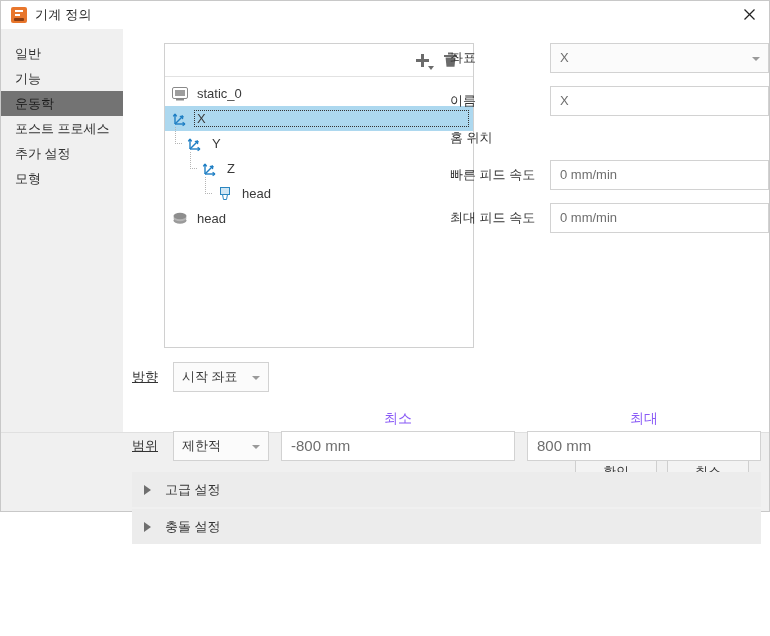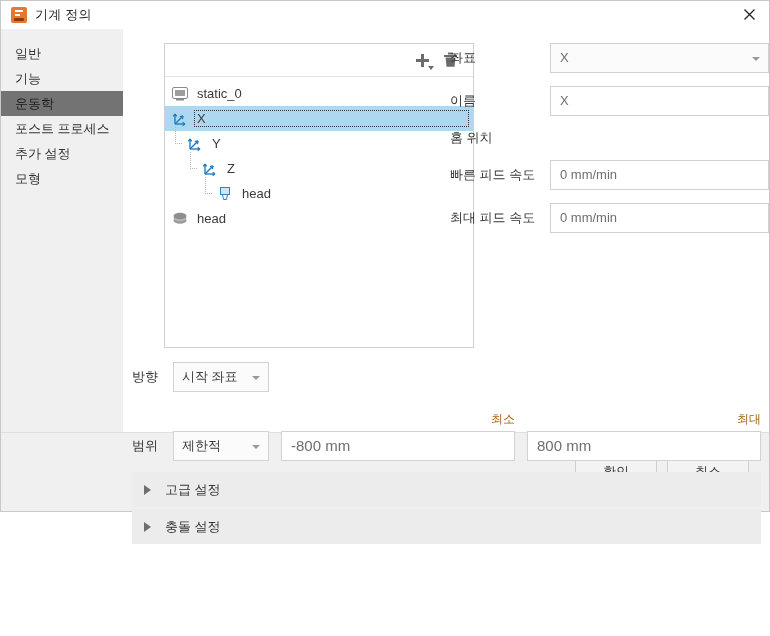--- a/index.html
+++ b/index.html
@@ -296,20 +296,21 @@
     display: flex;
     align-items: center;
     height: 30px;
     margin-bottom: 18px;
   }
   .small-label {
     width: 41px;
     flex: 0 0 41px;
     font-size: 13px;
     color: #333333;
+    text-decoration: underline;
   }
   .combo {
     width: 96px;
     flex: 0 0 96px;
     height: 30px;
     box-sizing: border-box;
     border: 1px solid #d2d2d2;
     background: #fbfbfb;
     font-size: 13px;
     color: #3a3a3a;
@@ -322,23 +323,23 @@
     display: flex;
     align-items: center;
     height: 18px;
     margin-bottom: 3px;
   }
   .rh-spacer { width: 41px; flex: 0 0 41px; }
   .rh-combo-spacer { width: 96px; flex: 0 0 96px; }
   .rh-gap { width: 12px; flex: 0 0 12px; }
   .rh-cell {
     flex: 1 1 0;
-    text-align: right;
-    font-size: 12px;
-    color: #a16207;
+    text-align: center;
+    font-size: 14px;
+    color: #8b5cf6;
   }
   .range-row {
     display: flex;
     align-items: center;
     height: 30px;
   }
   .range-input {
     flex: 1 1 0;
     height: 30px;
     box-sizing: border-box;

